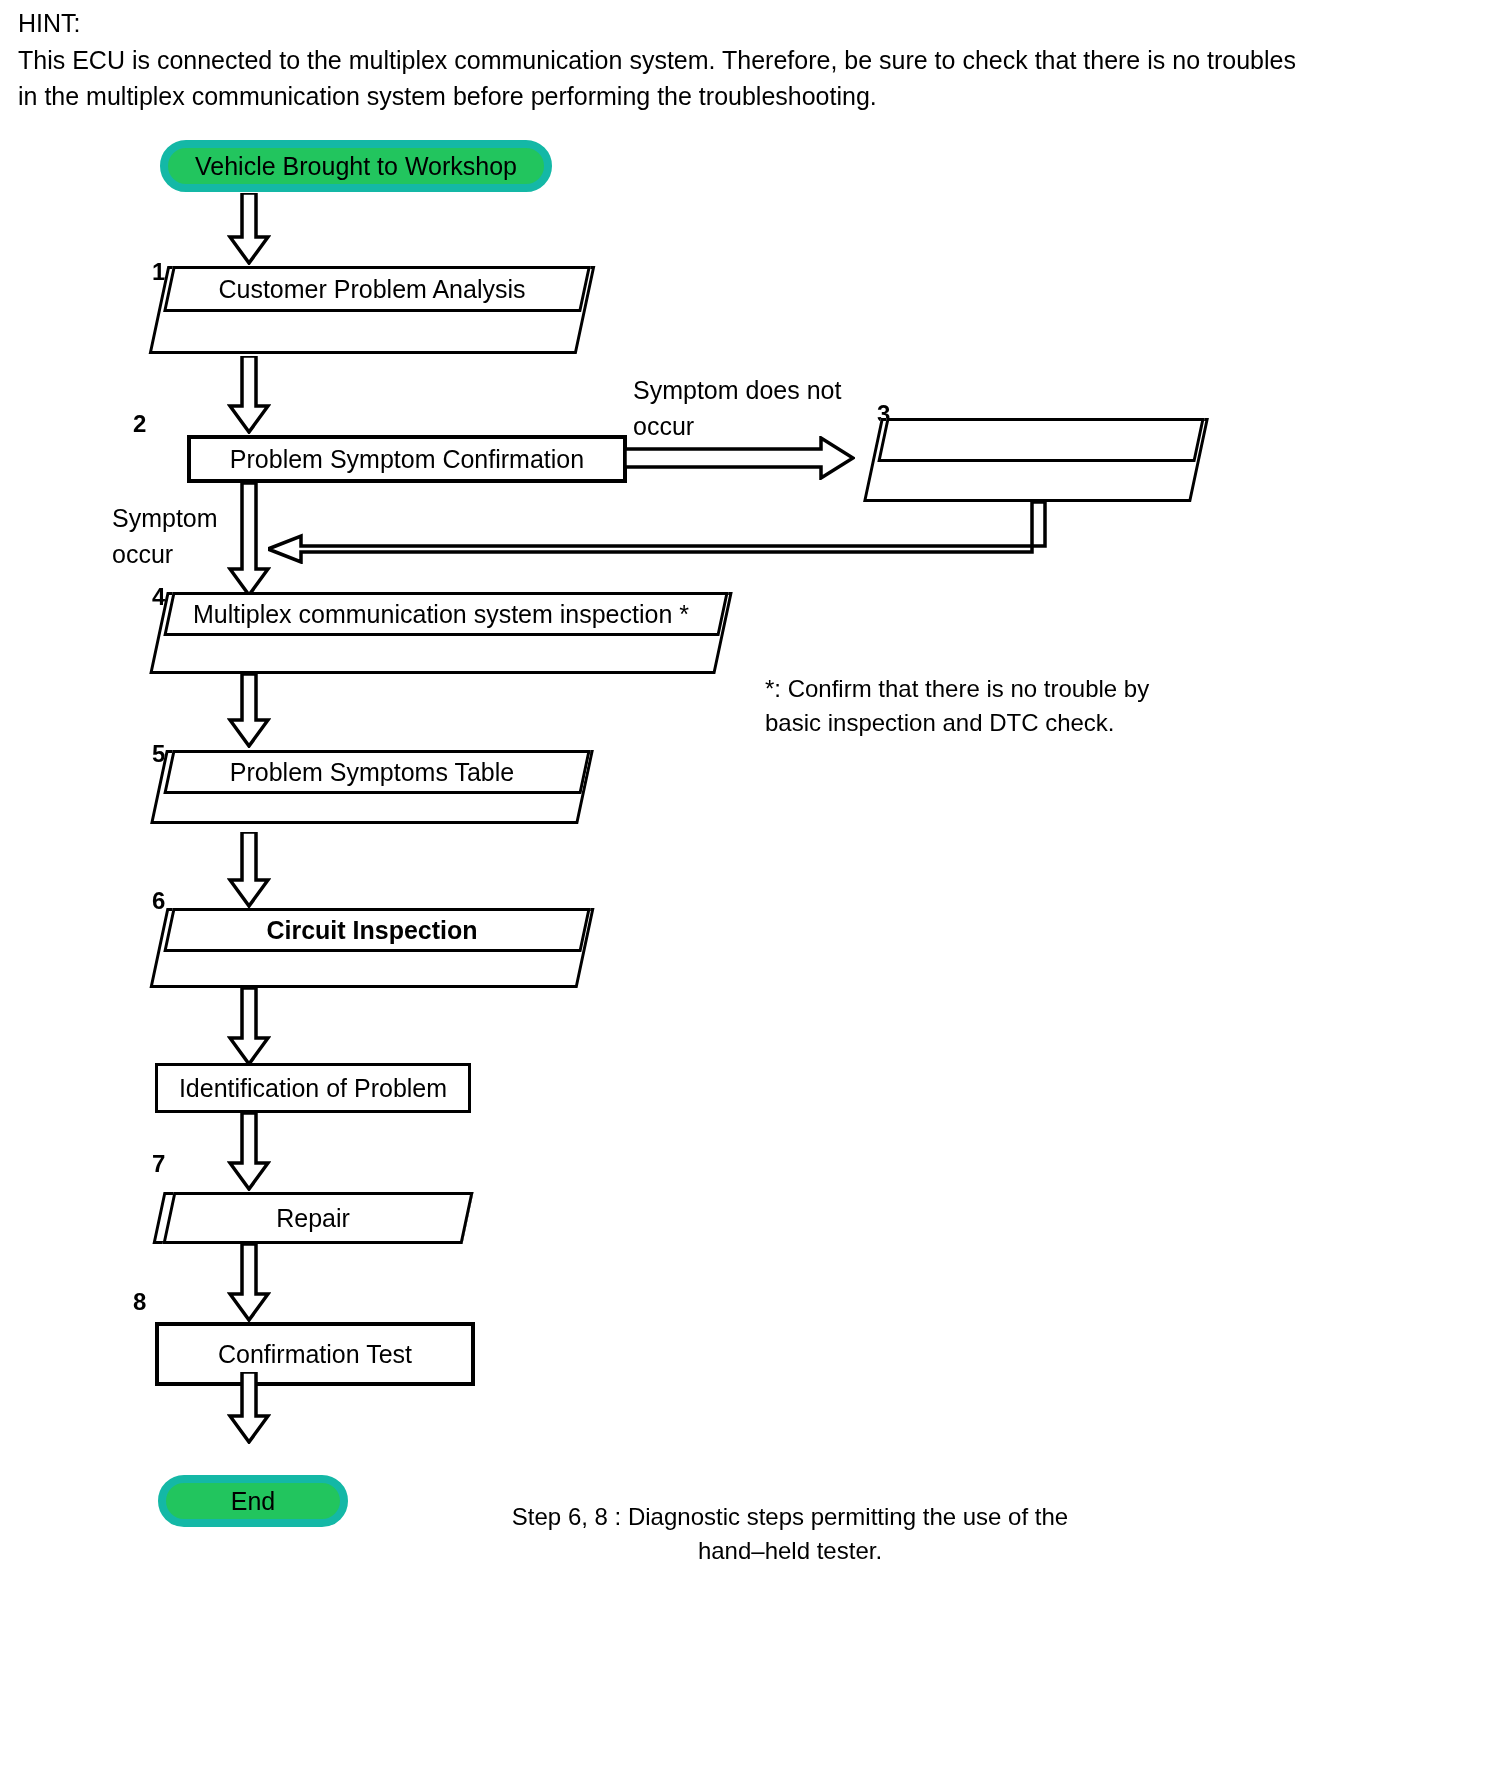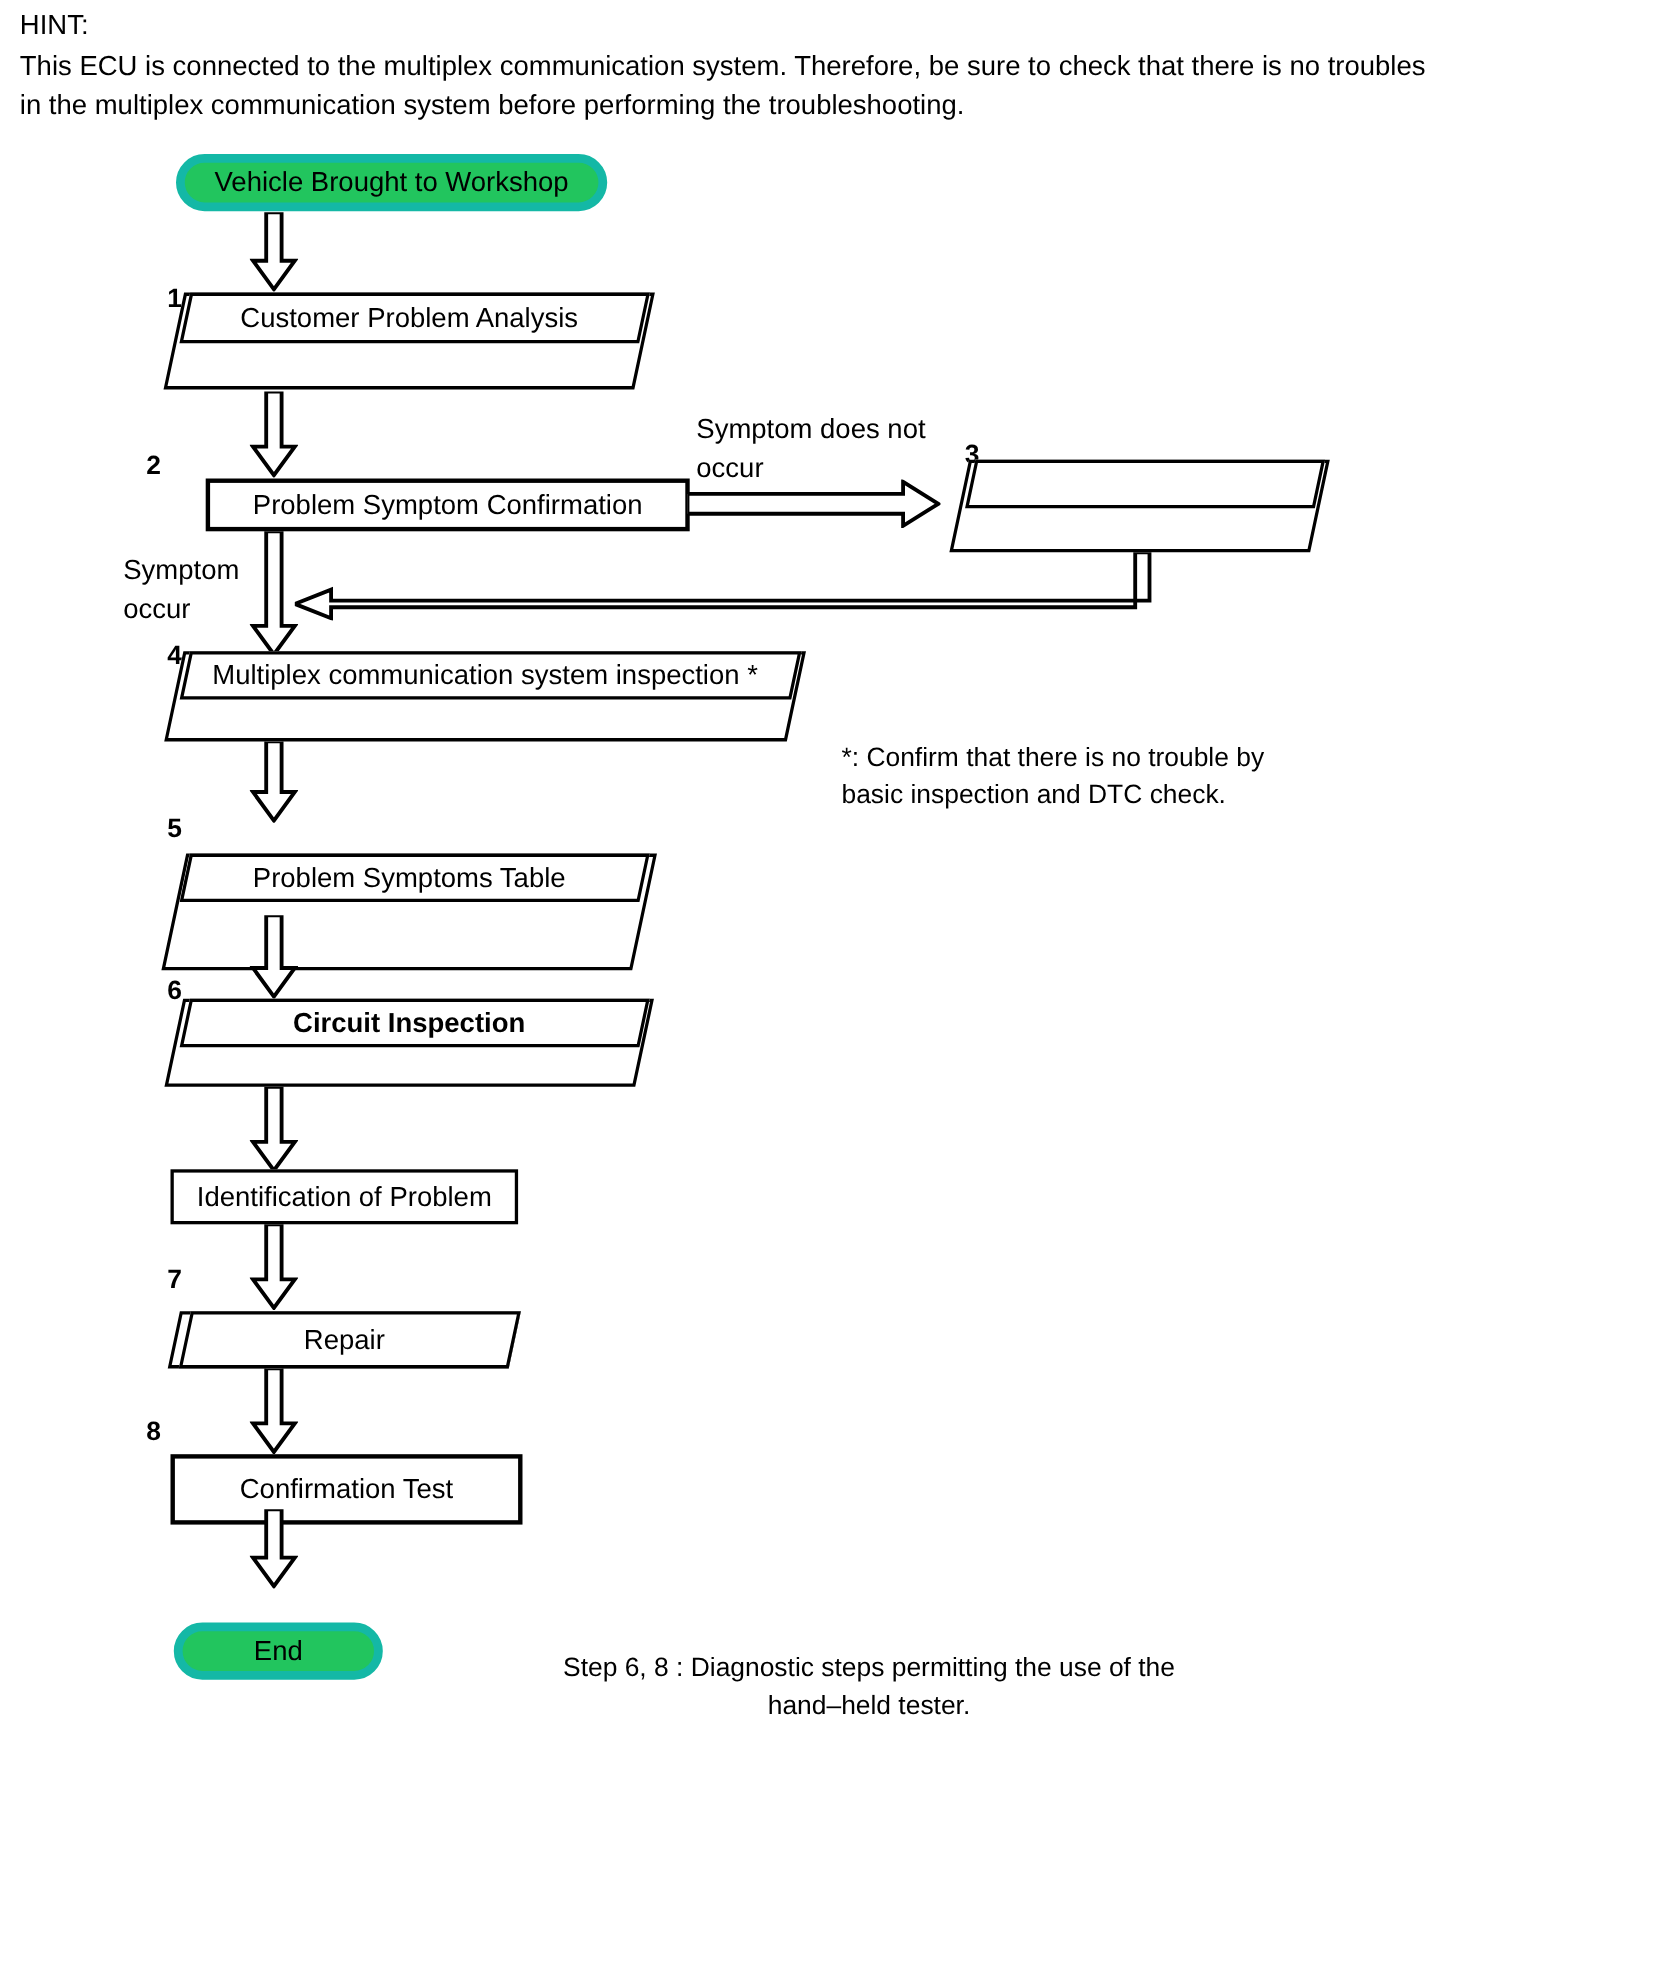--- a/index.html
+++ b/index.html
@@ -137,21 +137,21 @@
 
 <div class="foot-note" style="left:765px;top:672px;width:430px;">*: Confirm that there is no trouble by basic inspection and DTC check.</div>
 
 <div class="arrow" style="left:227px;top:674px;">
   <svg width="44" height="74" viewBox="0 0 44 74">
     <polygon points="15,0 29,0 29,46 41,46 22,72 3,46 15,46" fill="#fff" stroke="#000" stroke-width="3.5"></polygon>
   </svg>
 </div>
 
 <span class="stepnum" style="left:152px;top:740px;">5</span>
-<div class="para" style="left:158px;top:750px;width:428px;height:106px;margin-top:26px;">
+<div class="para" style="left:158px;top:750px;width:428px;height:74px;">
   <div class="sk"></div>
   <div class="band" style="top:0px;height:44px;"></div>
   <div class="lbl" style="height:44px;">Problem Symptoms Table</div>
 </div>
 
 <div class="arrow" style="left:227px;top:832px;">
   <svg width="44" height="76" viewBox="0 0 44 76">
     <polygon points="15,0 29,0 29,48 41,48 22,74 3,48 15,48" fill="#fff" stroke="#000" stroke-width="3.5"></polygon>
   </svg>
 </div>

